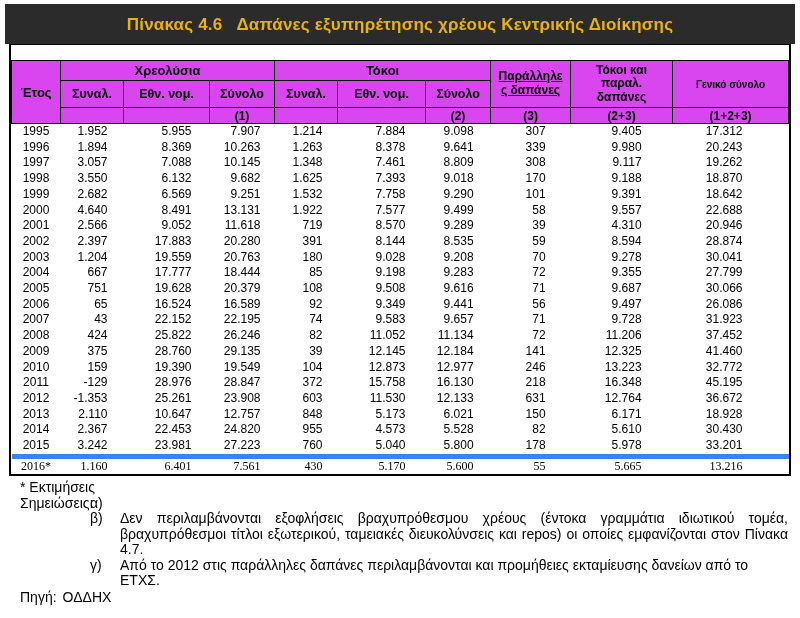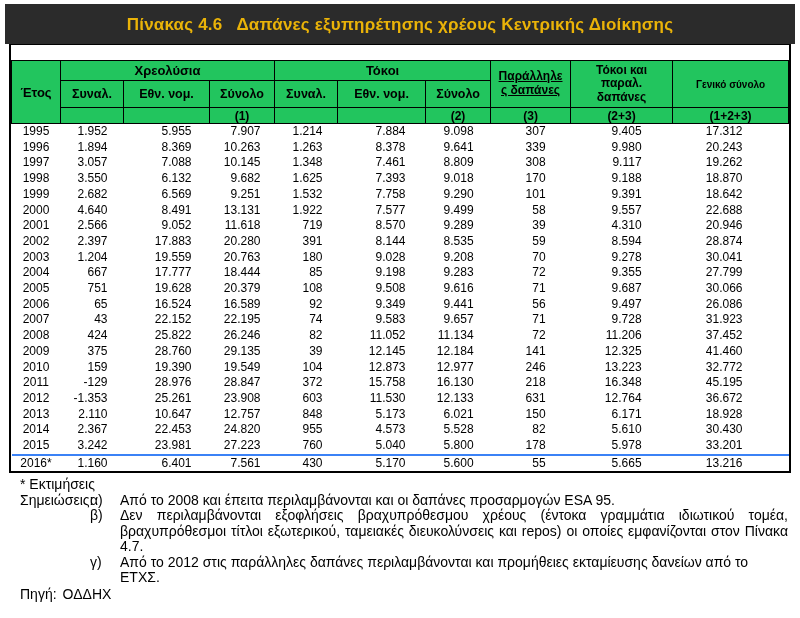--- a/index.html
+++ b/index.html
@@ -36,21 +36,21 @@
 
   table.main {
     width: 100%;
     border-collapse: collapse;
     table-layout: fixed;
   }
   thead th {
     border: 1px solid #000;
     font-weight: bold;
     padding: 0;
-    background: #22c55e;
+    background: #d946ef;
     vertical-align: middle;
   }
   th.gh  { font-size: 13px; height: 20px; }
   th.sh  { font-size: 12.5px; height: 27px; }
   th.nh  { font-size: 12px; height: 16px; text-align: center; }
   th.year-h { font-size: 13px; }
   th .narrow {
     display: inline-block;
     max-width: 66px;
     font-size: 12px;
@@ -78,21 +78,21 @@
   tbody td.c0 { text-align: center; padding-right: 0; }
   tbody td.c1 { padding-right: 16px; }
   tbody td.c2 { padding-right: 18px; }
   tbody td.c3 { padding-right: 14px; }
   tbody td.c4 { padding-right: 15px; }
   tbody td.c5 { padding-right: 20px; }
   tbody td.c6 { padding-right: 17px; }
   tbody td.c7 { padding-right: 25px; }
   tbody td.c8 { padding-right: 31px; }
   tbody td.c9 { padding-right: 46px; }
-  tr.est-row td { border-top: 2px solid #3b82f6; }
+  tr.est-row td { border-top: 5px solid #3b82f6; font-family: Liberation Serif, serif; }
 
   .footnotes {
     margin: 4px 10px 0 20px;
     font-size: 14px;
     line-height: 15.5px;
   }
   .note-row {
     display: grid;
     grid-template-columns: 70px 30px 1fr;
   }
@@ -421,21 +421,20 @@
         </tr>
       </tbody>
   </table>
 </div>
 
 <div class="footnotes">
   <div>* Εκτιμήσεις</div>
   <div class="note-row">
     <span>Σημειώσεις:</span>
     <span>α)</span>
-    <span class="ntext">Από το 2008 και έπειτα περιλαμβάνονται και οι δαπάνες προσαρμογών ESA 95.</span>
   </div>
   <div class="note-row">
     <span></span>
     <span>β)</span>
     <span class="ntext just">Δεν περιλαμβάνονται εξοφλήσεις βραχυπρόθεσμου χρέους (έντοκα γραμμάτια ιδιωτικού τομέα, βραχυπρόθεσμοι τίτλοι εξωτερικού, ταμειακές διευκολύνσεις και repos) οι οποίες εμφανίζονται στον Πίνακα 4.7.</span>
   </div>
   <div class="note-row">
     <span></span>
     <span>γ)</span>
     <span class="ntext">Από το 2012 στις παράλληλες δαπάνες περιλαμβάνονται και προμήθειες εκταμίευσης δανείων από το ΕΤΧΣ.</span>

